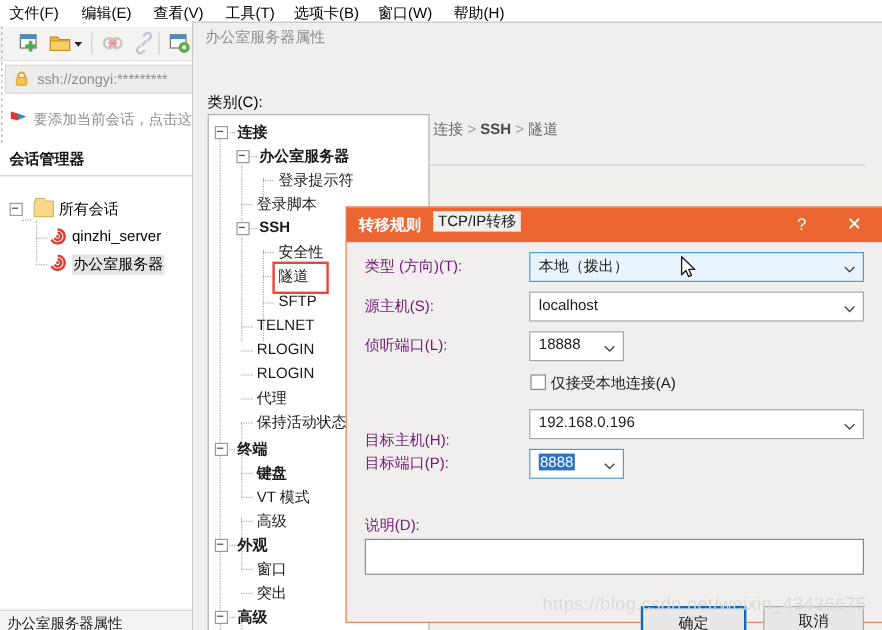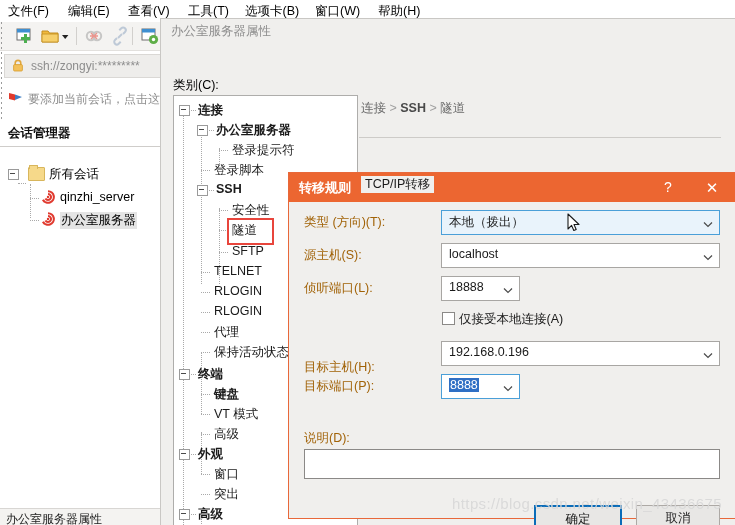--- a/index.html
+++ b/index.html
@@ -71,21 +71,21 @@
 
   
   .modal{position:absolute;left:288px;top:172px;width:446px;height:345px;background:#f0efed;border:1px solid #e8683a;box-shadow:0 0 0 0 rgba(0,0,0,0);}
   .modal-tb{position:absolute;left:0;top:0;width:446px;height:29px;background:#ec6631;}
   .modal-tb .ttl{position:absolute;left:10px;top:6px;font-size:13px;font-weight:bold;color:#ffffff;white-space:nowrap;}
   .modal-tb .help{position:absolute;left:368px;top:4px;width:22px;height:21px;font-size:14px;color:#ffffff;text-align:center;line-height:21px;cursor:default;}
   .modal-tb .close{position:absolute;left:410px;top:4px;width:26px;height:21px;font-size:15px;color:#ffffff;text-align:center;line-height:21px;cursor:default;}
 
   .modal-body{position:absolute;left:0;top:29px;width:446px;height:316px;background:#f0efed;}
 
-  .fld-label{position:absolute;font-size:12.5px;color:#a16207;white-space:nowrap;}
+  .fld-label{position:absolute;font-size:12.5px;color:#701a75;white-space:nowrap;}
   .combo{position:absolute;background:#ffffff;border:1px solid #a8a6a3;box-sizing:border-box;}
   .combo .val{position:absolute;left:7px;top:3px;font-size:12.5px;color:#1a1a1a;white-space:nowrap;}
   .combo .car{position:absolute;right:8px;top:7px;width:8px;height:8px;}
   .combo.focus{border:1px solid #4a9fd8;background:#e9f3fb;}
   .combo .val.sel{background:#2f6fc4;color:#ffffff;padding:0 1px;}
 
   .chk{position:absolute;width:13px;height:13px;background:#fff;border:1px solid #8b8987;box-sizing:border-box;}
   .chk-label{position:absolute;font-size:12.5px;color:#1a1a1a;white-space:nowrap;}
 
   .desc-input{position:absolute;left:15px;top:247px;width:416px;height:30px;background:#ffffff;border:1px solid #8b8987;box-sizing:border-box;}

